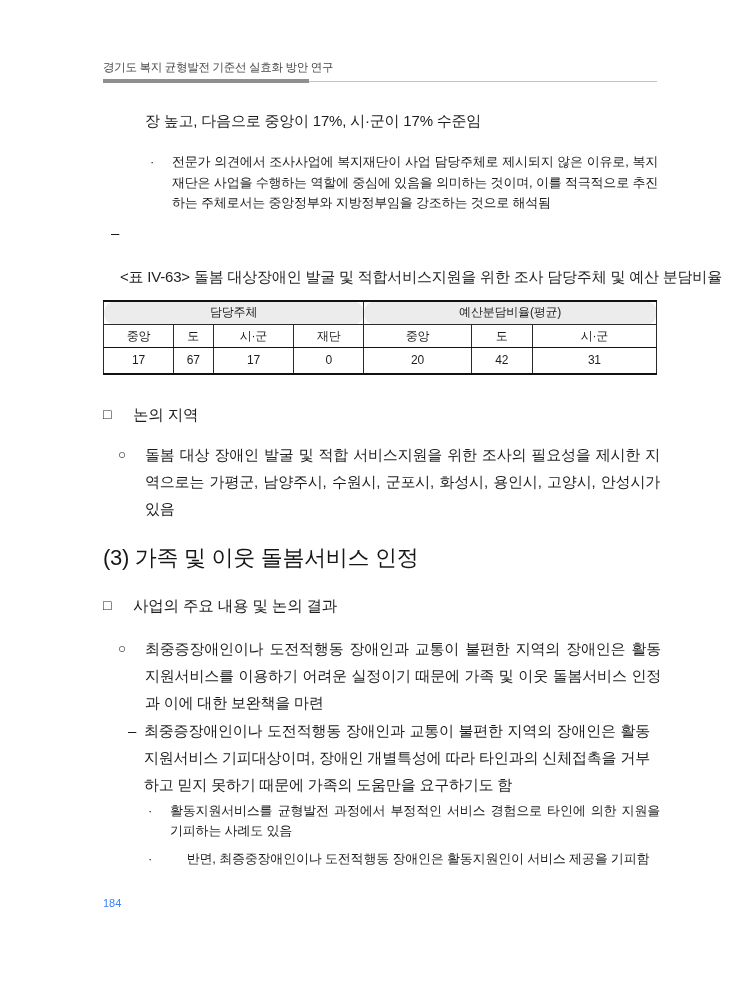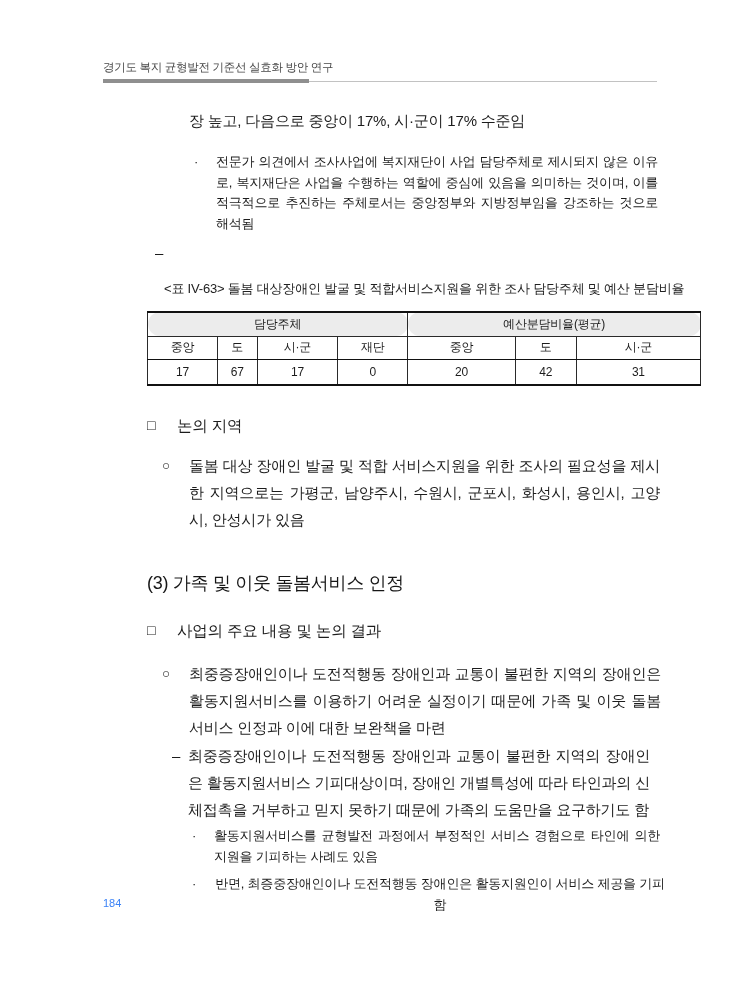--- a/index.html
+++ b/index.html
@@ -11,57 +11,57 @@
     color:#1c1c1c;
     overflow:hidden;
   }
   .running-head {
     position:absolute; left:103px; top:60px;
     font-size:11.5px; color:#474747; letter-spacing:-0.3px;text-align:center;
   }
   .rule-thin  { position:absolute; left:103px; top:81px; width:554px; height:1px; background:#c2c2c2; }
   .rule-thick { position:absolute; left:103px; top:79px; width:206px; height:3.5px; background:#8f8f8f; }
 
-  .flow { position:absolute; left:0; top:0; width:756px;padding-left:44px; }
+  .flow { position:absolute; left:0; top:0; width:756px; }
 
   .row { display:flex; align-items:flex-start; }
   .marker { flex:none; }
   .txt { flex:1; text-align:justify; }
 
   .p-cont   { margin:107px 99px 0 145px; font-size:15px; line-height:27px; letter-spacing:-0.2px; }
 
   .p-expert { margin-top:18px; padding-left:150px; padding-right:98px;
               font-size:13px; line-height:20.5px; letter-spacing:-0.2px; }
   .p-expert .marker { width:22px; }
 
   .p-dash1  { margin-top:5px; padding-left:111px; padding-right:97px;
               font-size:15px; line-height:27px; letter-spacing:-0.2px; }
   .p-dash1 .marker { width:19px; }
 
-  .caption  { margin-top:14px; padding-left:120px; font-size:13px; color:#222; letter-spacing:-0.2px; }
+  .caption  { margin-top:22px; padding-left:120px; font-size:15px; color:#222; letter-spacing:-0.2px; }
 
   .tbl-wrap { margin:13px 0 0 103px; width:554px; }
   table { border-collapse:collapse; width:554px; font-size:12px; color:#1c1c1c;
           border-top:2px solid #111; border-bottom:2px solid #111; }
   th, td { border:1px solid #2a2a2a; text-align:center; font-weight:normal; letter-spacing:-0.2px; }
   tr.group-row th { background:var(--table-header-bg,#ececec); height:24px;border-radius:12px; }
   tr.colhead-row th { height:23px; border-bottom:1.5px solid #111; }
   tr.data-row td { height:26px; }
 
   .sec-head { font-size:15.5px; line-height:27px; letter-spacing:-0.2px; }
   .sec-head .marker { width:30px; font-size:14px; }
   .sec-discussion { margin-top:26px; padding-left:103px; }
   .sec-main       { margin-top:20px; padding-left:103px; }
 
   .p-circle { font-size:15px; line-height:27px; letter-spacing:-0.2px; }
   .p-circle .marker { width:27px; font-size:13.5px; }
   .p-regions { margin-top:13px; padding-left:118px; padding-right:96px; }
   .p-severe  { margin-top:16px; padding-left:118px; padding-right:95px; }
 
-  .heading3 { margin-top:36px; padding-left:103px; font-size:18px; line-height:28px;
+  .heading3 { margin-top:22px; padding-left:103px; font-size:22px; line-height:28px;
               font-weight:500; letter-spacing:-0.3px; color:#161616; }
 
   .p-dash2 { margin-top:1px; padding-left:128px; padding-right:106px;
              font-size:15px; line-height:27px; letter-spacing:-0.2px; }
   .p-dash2 .marker { width:16px; }
 
   .p-sub { font-size:13px; line-height:20.5px; letter-spacing:-0.2px; }
   .p-sub .marker { width:22px; }
   .p-negative { margin-top:3px; padding-left:148px; padding-right:96px; }
   .p-avoid    { margin-top:7px; padding-left:148px; padding-right:90px; }

